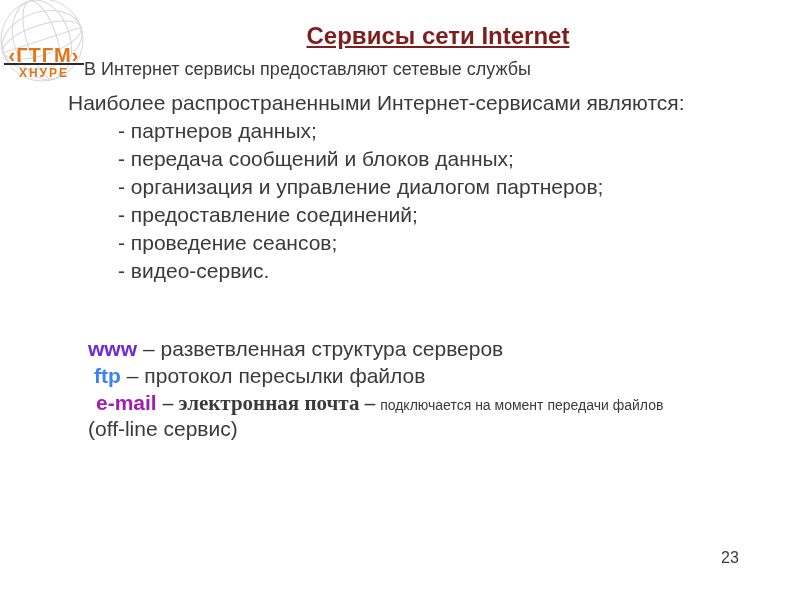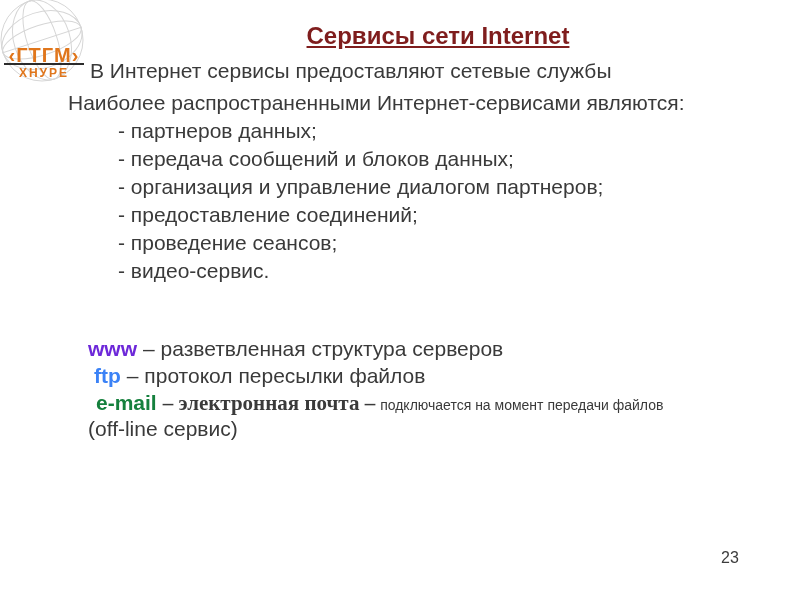--- a/index.html
+++ b/index.html
@@ -72,23 +72,23 @@
     text-align: center;
     font-size: 24px;
     font-weight: bold;
     color: #7f1d1d;
     text-decoration: underline;
   }
 
   
   .intro1 {
     position: absolute;
-    left: 90px;
+    left: 84px;
     top: 59px;
-    font-size: 21px;
+    font-size: 18px;
   }
   .intro2 {
     position: absolute;
     left: 68px;
     top: 91px;
     font-size: 21px;
   }
   .service-list {
     position: absolute;
     left: 118px;
@@ -109,21 +109,21 @@
   }
   .term-line-www   { left: 88px; top: 337px; }
   .term-line-ftp   { left: 94px; top: 364px; }
   .term-line-email { left: 96px; top: 391px; }
   .term {
     font-weight: bold;
     margin-right: 6px;
   }
   .term-www   { color: #6d28d9; }
   .term-ftp   { color: #3b82f6; }
-  .term-email { color: #15803d; }
+  .term-email { color: #a21caf; }
   .term-desc-bold { font-weight: bold; font-family: Liberation Serif, serif; }
   .term-small {
     font-size: 14px;
     font-weight: normal;
     margin-left: 5px;
   }
   .offline-note {
     position: absolute;
     left: 88px;
     top: 417px;

